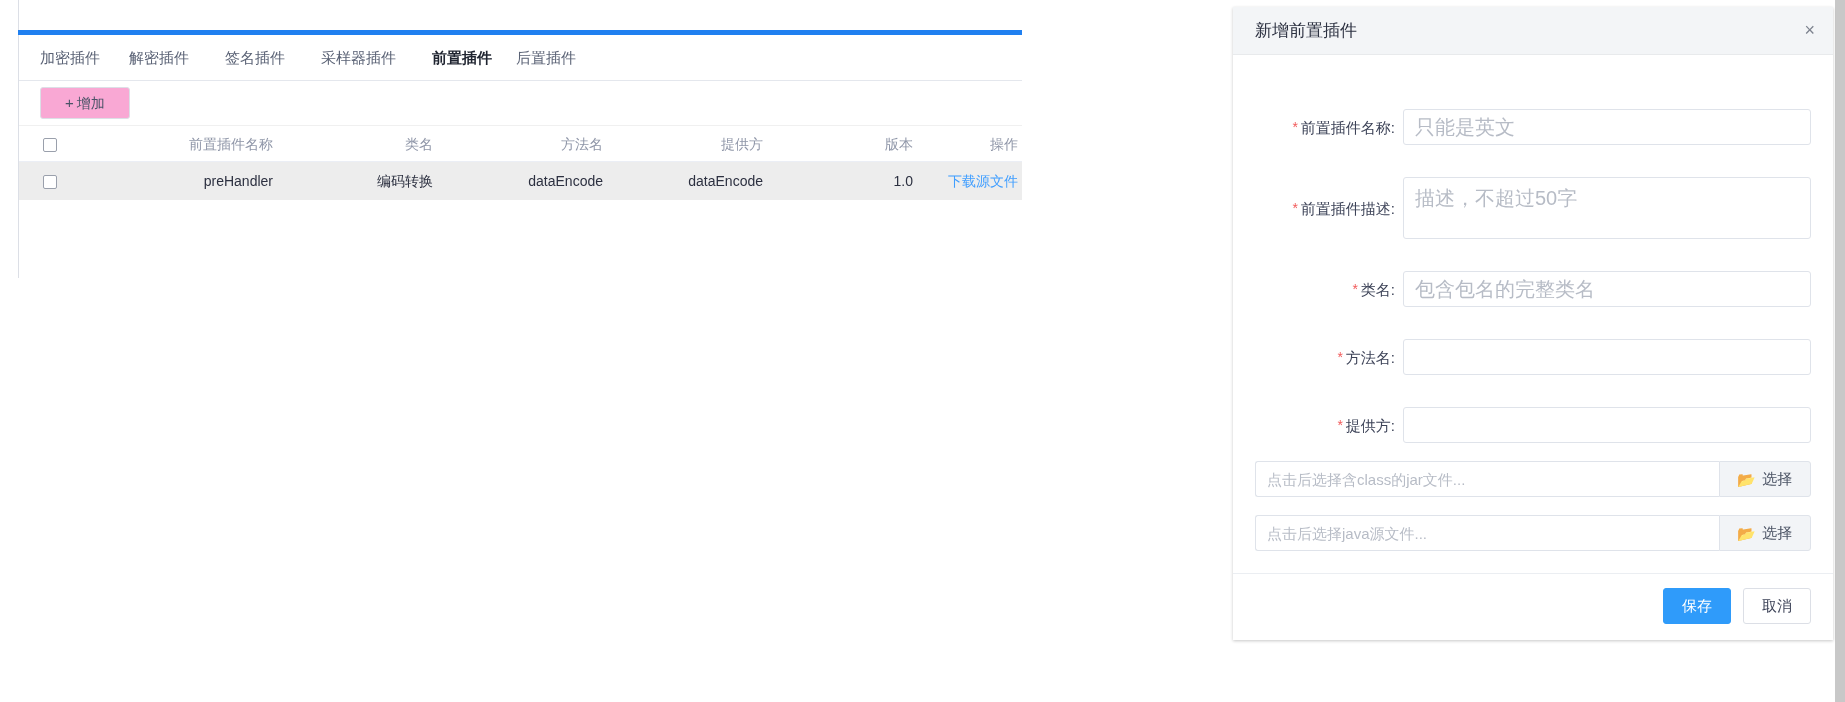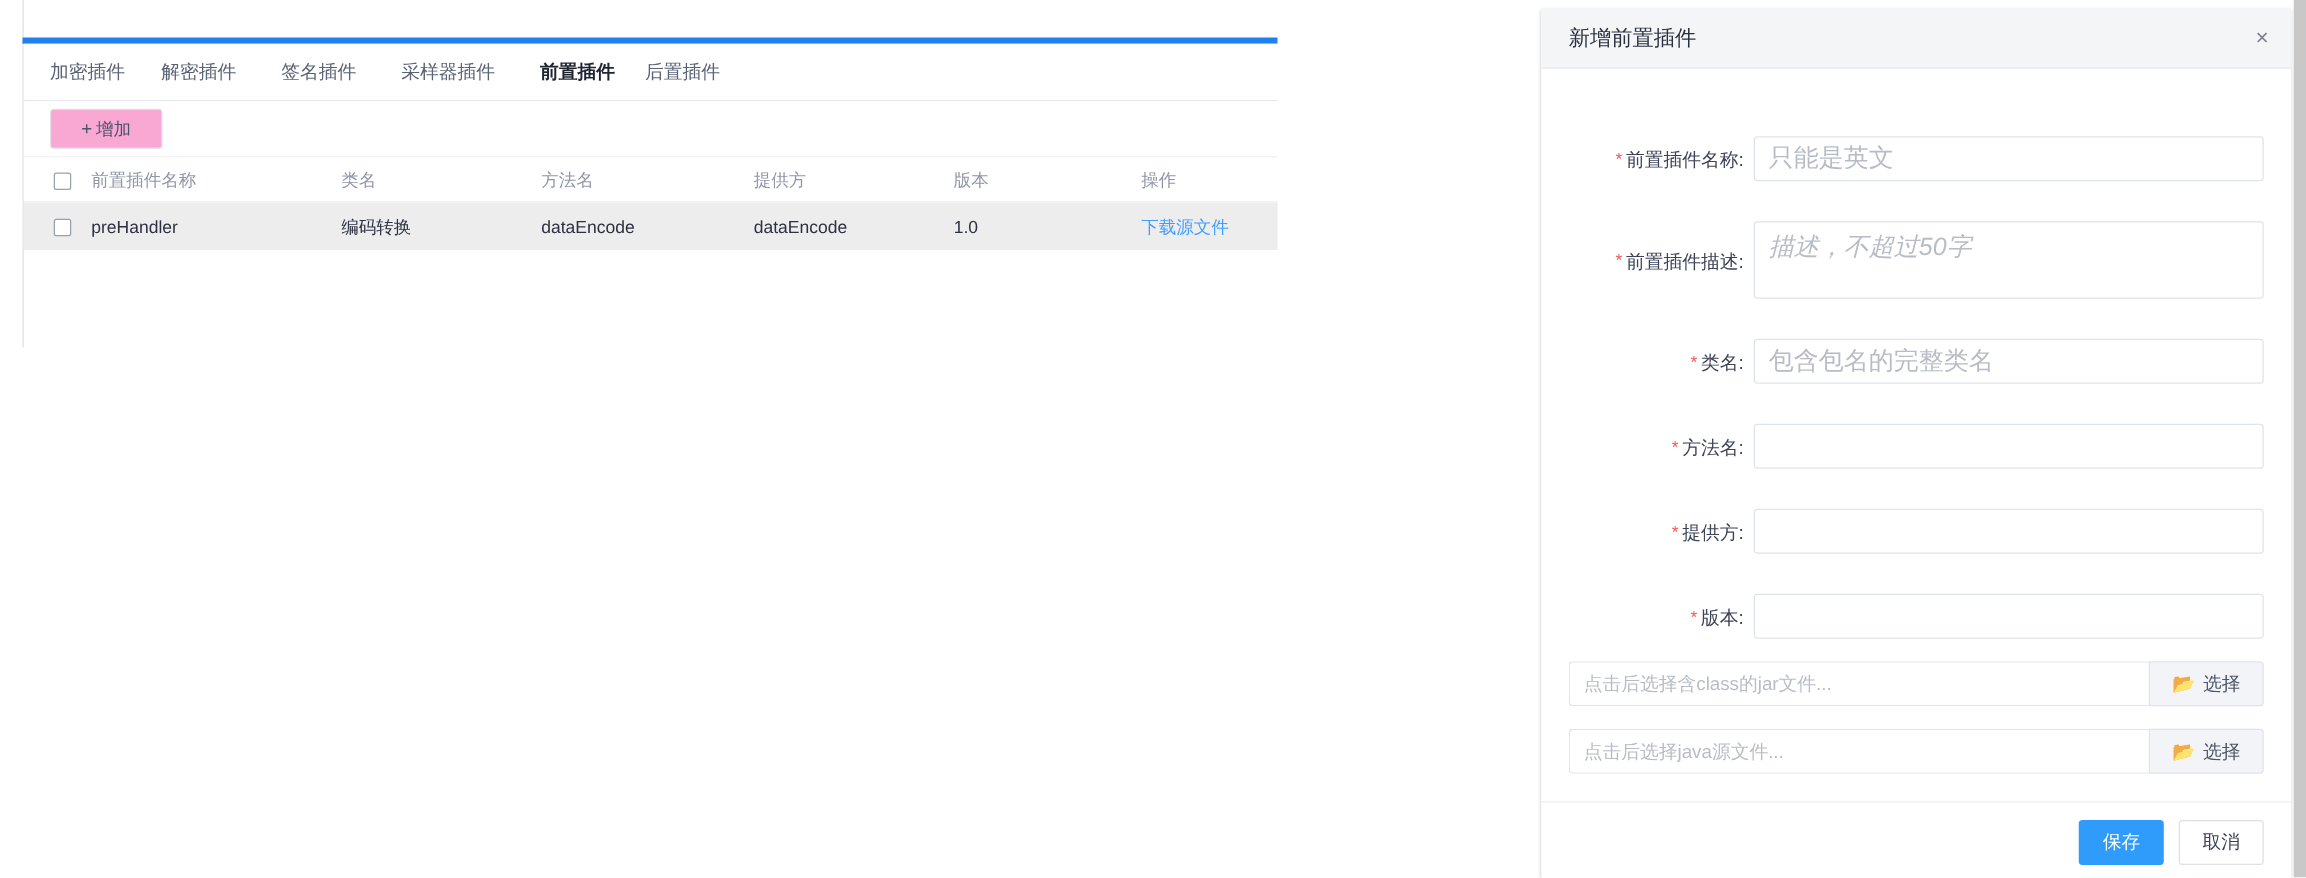--- a/index.html
+++ b/index.html
@@ -124,21 +124,21 @@
     border-bottom: 1px solid #ebeef5;
     background: #fff;
   }
   #tbody-row {
     height: 38px;
     background: #ededed;
   }
   .cell {
     position: absolute;
     top: 0;
-    text-align: left;
+    text-align: right;
     white-space: nowrap;
     overflow: hidden;
   }
   #thead-row .cell {
     line-height: 36px;
     font-size: 14px;
     color: #8f96a8;
     font-weight: normal;
   }
   #tbody-row .cell {
@@ -270,21 +270,20 @@
     font-family: inherit;
     color: #303133;
     outline: none;
   }
   .inp::placeholder { color: #b7bcc6; }
   textarea.inp {
     height: 62px;
     padding-top: 7px;
     line-height: 1.35;
     resize: none;
-    font-style: italic;
   }
   .row-desc .form-label { line-height: 62px; }
 
   
   .file-row {
     position: relative;
     display: flex;
     margin-bottom: 14px;
     margin-top: 18px;
   }
@@ -434,26 +433,20 @@
       </div>
     </div>
 
     <div class="form-row">
       <div class="form-label"><span class="req">*</span><span>提供方:</span></div>
       <div class="form-control">
         <input class="inp" type="text" placeholder="" style="">
       </div>
     </div>
 
-    <div class="form-row">
-      <div class="form-label"><span class="req">*</span><span>版本:</span></div>
-      <div class="form-control">
-        <input class="inp" type="text" placeholder="" style="">
-      </div>
-    </div>
 
     <div class="file-row">
       <input class="file-input" type="text" placeholder="点击后选择含class的jar文件..." style="">
       <button class="file-btn">
           <span class="folder-ico">📂</span>
           <span>选择</span>
         </button>
     </div>
 
     <div class="file-row">

